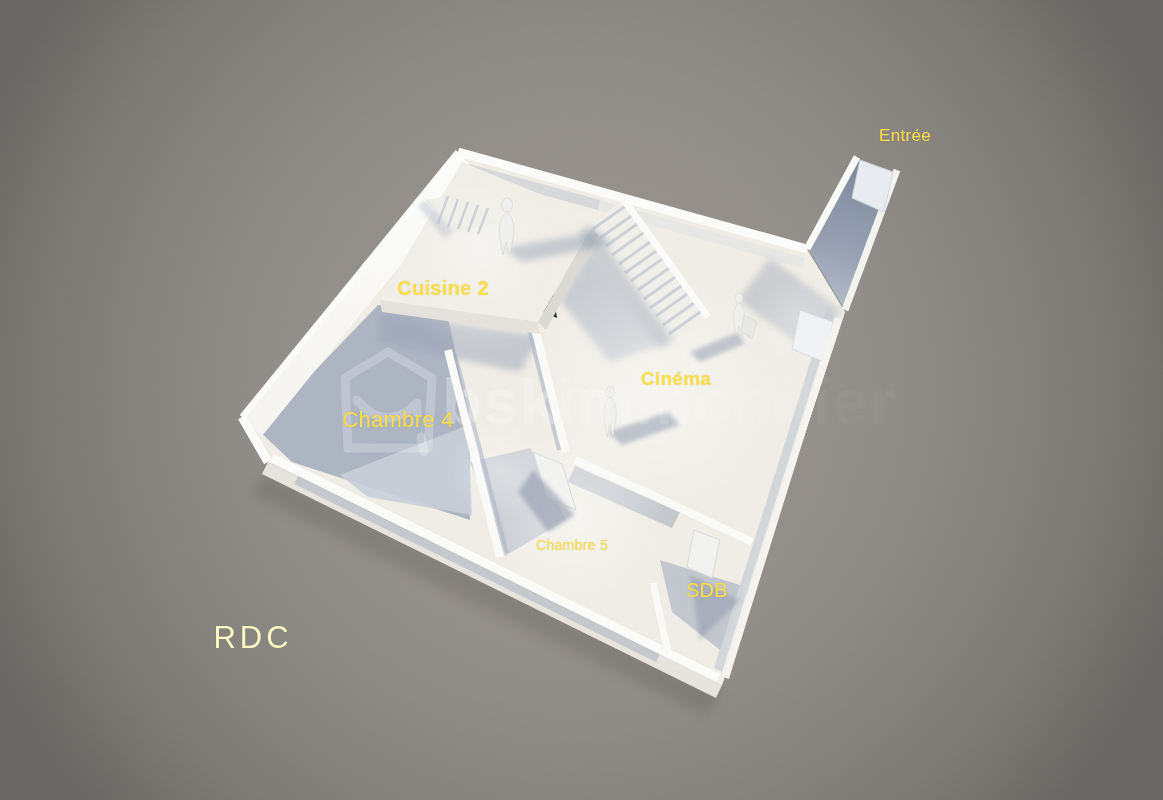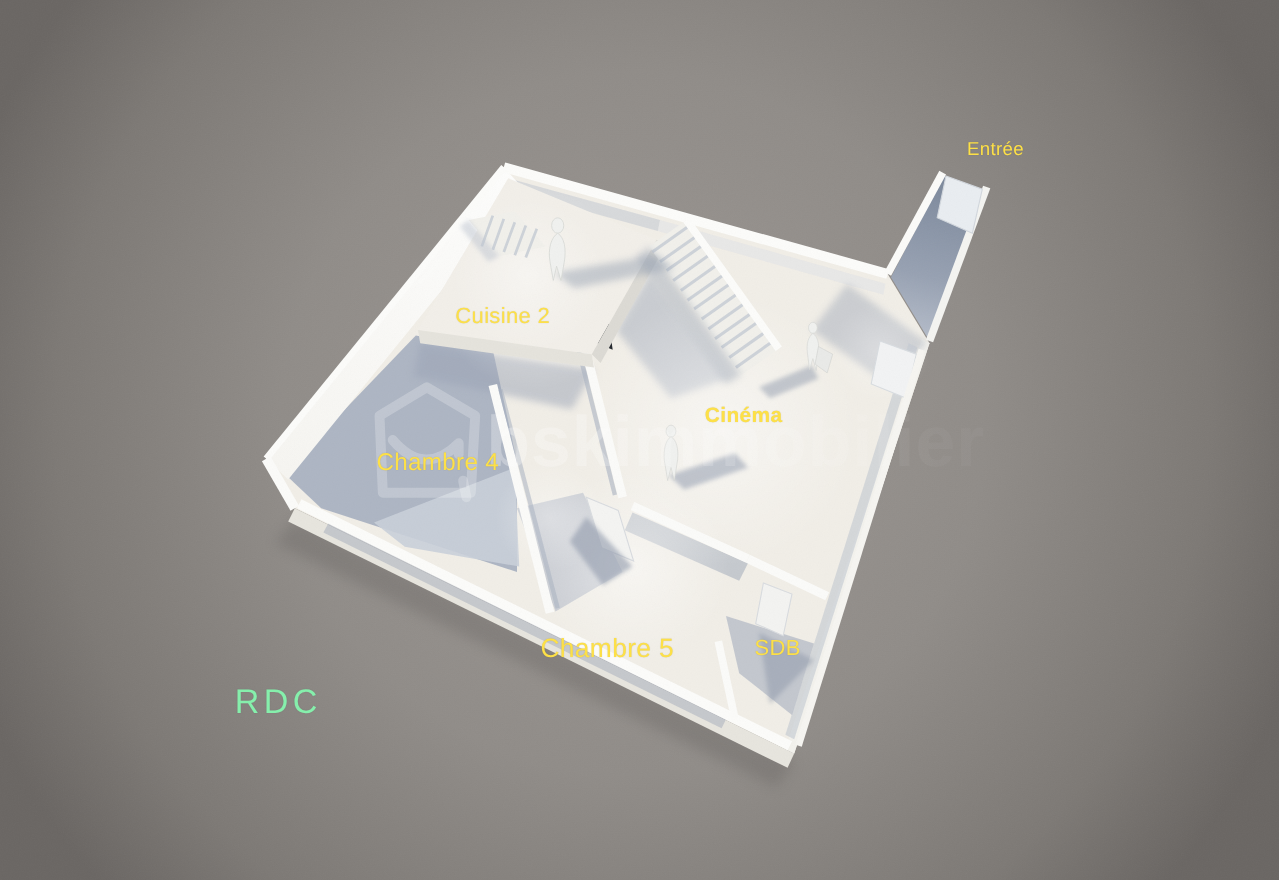--- a/index.html
+++ b/index.html
@@ -8,26 +8,26 @@
     font-family:"Liberation Sans",sans-serif;
   }
   #stage svg{position:absolute;left:0;top:0;display:block;}
   .lbl{
     position:absolute;transform:translate(-50%,-50%);
     color:#fde047;white-space:nowrap;letter-spacing:.3px;
     text-shadow:0 0 1px rgba(70,68,66,.25);
     font-family:"Liberation Sans",sans-serif;
   }
   .lbl-entree  {left:905px;top:136px;font-size:17px;}
-  .lbl-cuisine {left:457px;top:288px;font-size:20px;}
+  .lbl-cuisine {left:443px;top:288px;font-size:20px;font-weight:bold;}
   .lbl-cinema  {left:676px;top:379px;font-size:19px;font-weight:bold;}
   .lbl-ch4     {left:398px;top:420px;font-size:22px;}
-  .lbl-ch5     {left:552px;top:545px;font-size:24px;margin-top:45px;}
+  .lbl-ch5     {left:572px;top:545px;font-size:14px;}
   .lbl-sdb     {left:707px;top:590px;font-size:20px;}
-  .lbl-rdc     {left:253px;top:638px;font-size:31px;letter-spacing:4px;color:#86efac;}
+  .lbl-rdc     {left:253px;top:638px;font-size:31px;letter-spacing:4px;color:#fef9c3;}
 </style>
 </head>
 <body>
 
 <div id="stage">
 
 <svg width="1163" height="800" viewBox="0 0 1163 800">
   <defs>
     <radialGradient id="bg" gradientUnits="userSpaceOnUse" cx="575" cy="385" r="640">
       <stop offset="0" stop-color="#9b9692"></stop>

